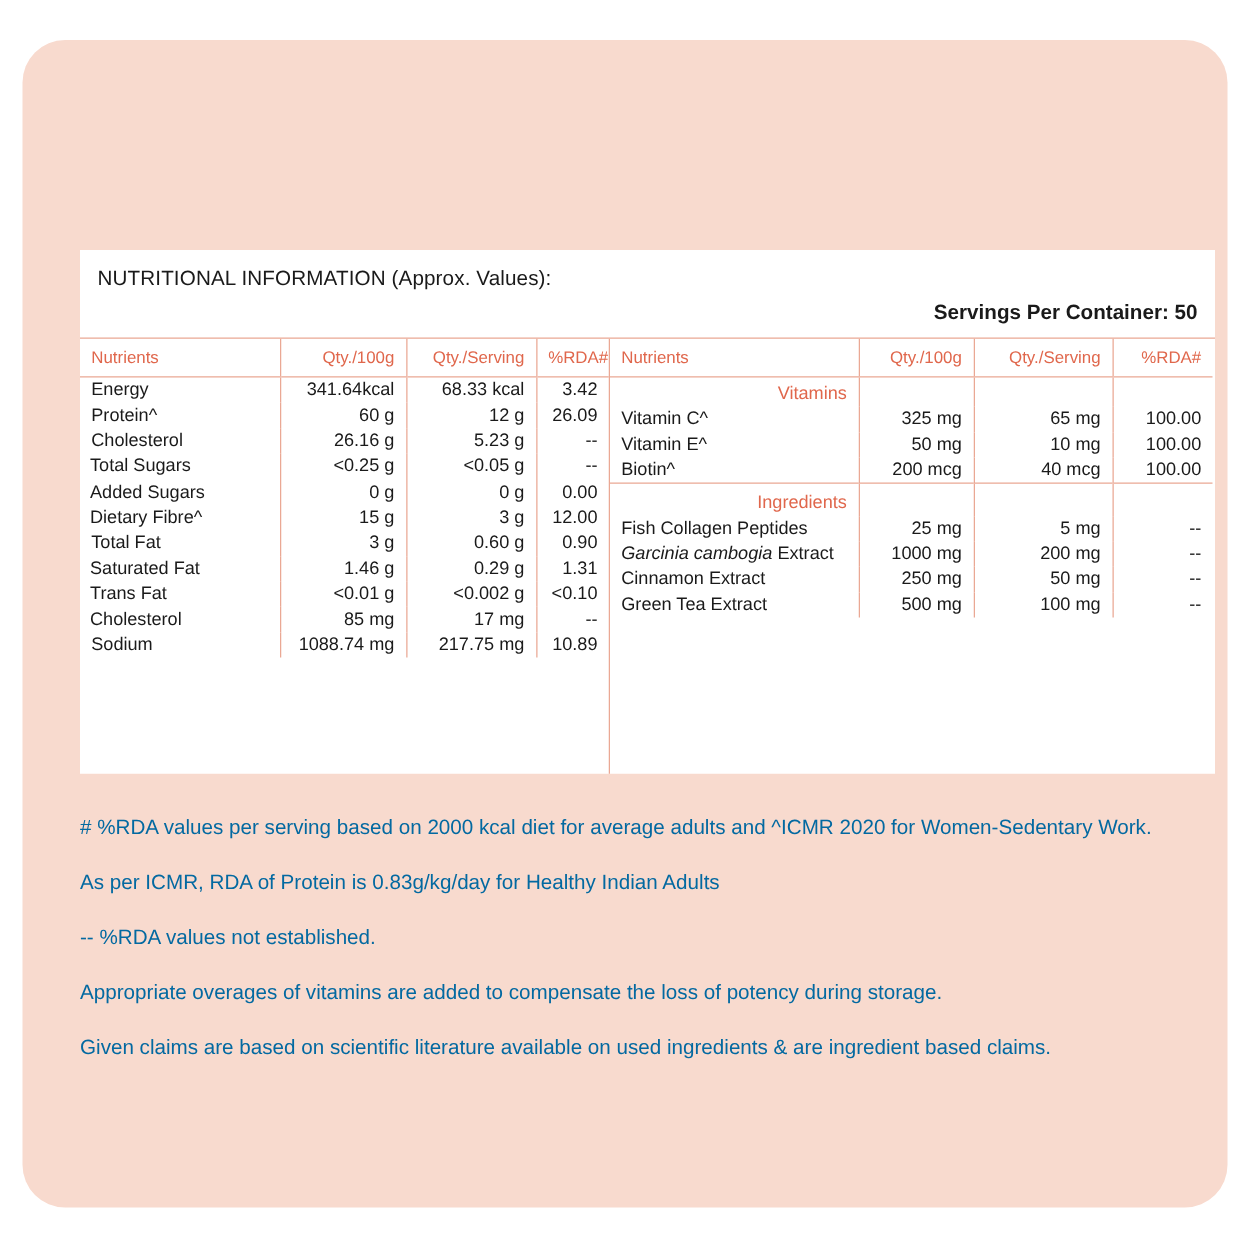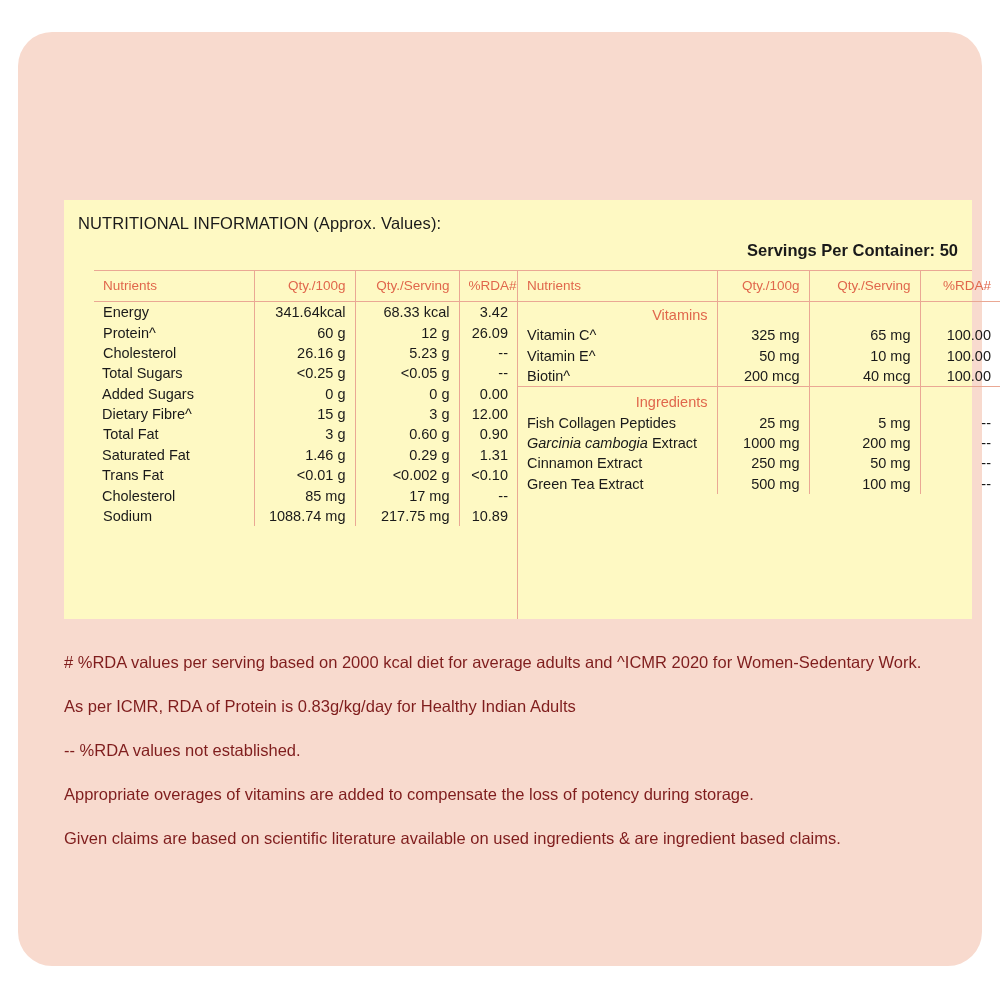--- a/index.html
+++ b/index.html
@@ -16,21 +16,21 @@
     width: 964px; height: 934px;
     background: #f8dace;
     border-radius: 34px;
   }
 
   
   #table-card {
     position: absolute;
     left: 46px; top: 168px;
     width: 908px; height: 419px;
-    background: #fef9c3;
+    background: #ffffff;
   }
 
   
   .card-head {
     position: relative;
     height: 70px;
     padding: 10px 14px 0 14px;
   }
   .card-head .line {
     font-size: 16.5px;
@@ -46,21 +46,20 @@
     line-height: 27px;
     font-weight: bold;
   }
 
   
   .tables {
     display: flex;
     position: relative;
     border-top: 1.3px solid #eaa894;
     height: 349px;
-    margin-left: 30px;
   }
   .half { position: relative; }
   .half.left  { width: 424px; border-right: 1.3px solid #eaa894; }
   .half.right { width: 482px; }
 
   table.nut {
     width: 100%;
     border-collapse: collapse;
     table-layout: fixed;
   }
@@ -109,21 +108,21 @@
   .half.right col.c1 { width: 199px; }
   .half.right col.c2 { width: 92px; }
   .half.right col.c3 { width: 111px; }
   .half.right col.c4 { width: 80px; }
 
   
   #footnotes {
     position: absolute;
     left: 46px; top: 615px;
     width: 912px;
-    color: #7f1d1d;
+    color: #0369a1;
   }
   #footnotes p {
     margin: 0 0 13px 0;
     font-size: 16.5px;
     line-height: 31px;
   }
   #footnotes p:last-child { margin-bottom: 0; }
 </style>
 </head>
 <body>

